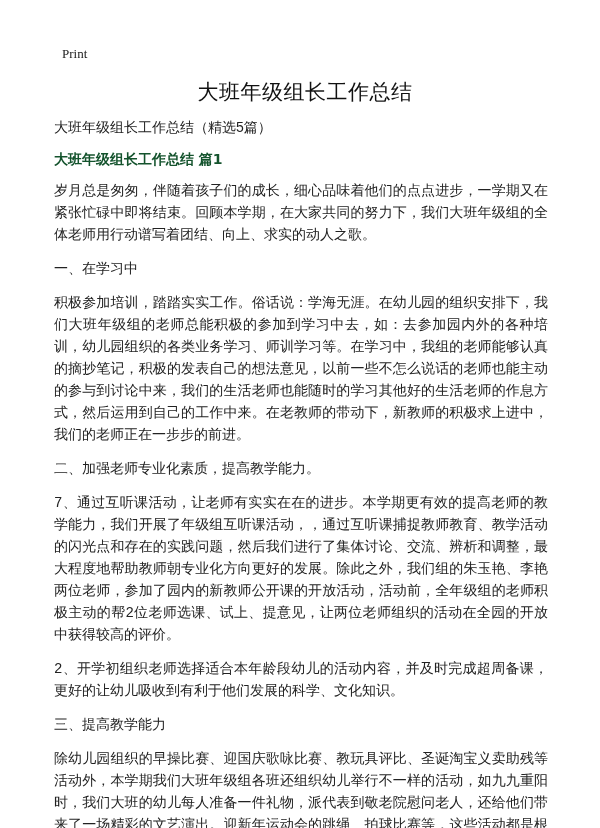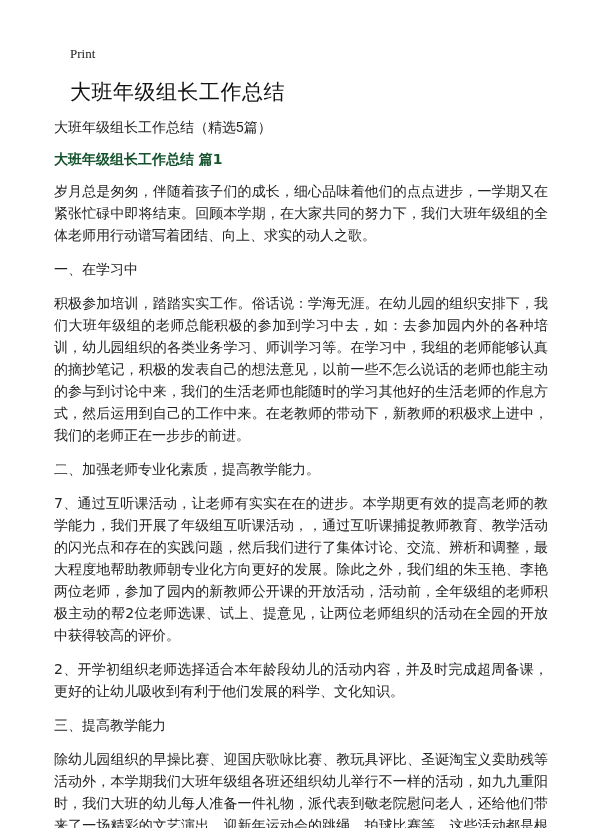--- a/index.html
+++ b/index.html
@@ -1,23 +1,23 @@
 <!DOCTYPE html>
 <html><head>
 <meta charset="utf-8">
 <style>
   html, body { margin: 0; padding: 0; background: #ffffff; }
   body { width: 600px; height: 828px; overflow: hidden; position: relative; color: #1a1a1a; }
   .page { position: absolute; left: 54px; top: 0; width: 494px; }
-  .print { position: absolute; top: 46px; left: 16px; font-family: "Liberation Serif", serif; font-size: 13px; color: #222; }
-  .title { position: absolute; top: 78px; left: 16px; width: 494px; text-align: left; font-family: "DejaVu Sans", sans-serif; font-size: 21px; color: #111; letter-spacing: 0.5px; }
+  .print { position: absolute; top: 46px; left: 8px; font-family: "Liberation Serif", serif; font-size: 13px; color: #222; }
+  .title { position: absolute; top: 78px; left: 4px; width: 494px; text-align: center; font-family: "DejaVu Sans", sans-serif; font-size: 21px; color: #111; letter-spacing: 0.5px; }
   .subtitle { position: absolute; top: 119px; left: 0; font-family: Liberation Sans, sans-serif; font-size: 14px; color: #222; }
   .heading { position: absolute; top: 151px; left: 0; font-family: "DejaVu Sans", sans-serif; font-size: 14px; font-weight: bold; color: #14532d; }
   .body { position: absolute; top: 180px; left: 0; width: 494px; font-family: "DejaVu Sans", sans-serif; font-size: 14px; line-height: 22px; color: #222; }
-  .body p { margin: 0 0 12px 0; text-align: justify; word-break: break-all; }
+  .body p { margin: 0 0 12px 0; text-align: justify; word-break: break-all; font-family: Liberation Mono, monospace; }
 </style>
 </head>
 <body>
 
 <div class="page">
   <div class="print">Print</div>
   <div class="title">大班年级组长工作总结</div>
   <div class="subtitle">大班年级组长工作总结（精选5篇）</div>
   <div class="heading">大班年级组长工作总结 篇1</div>
   <div class="body">

